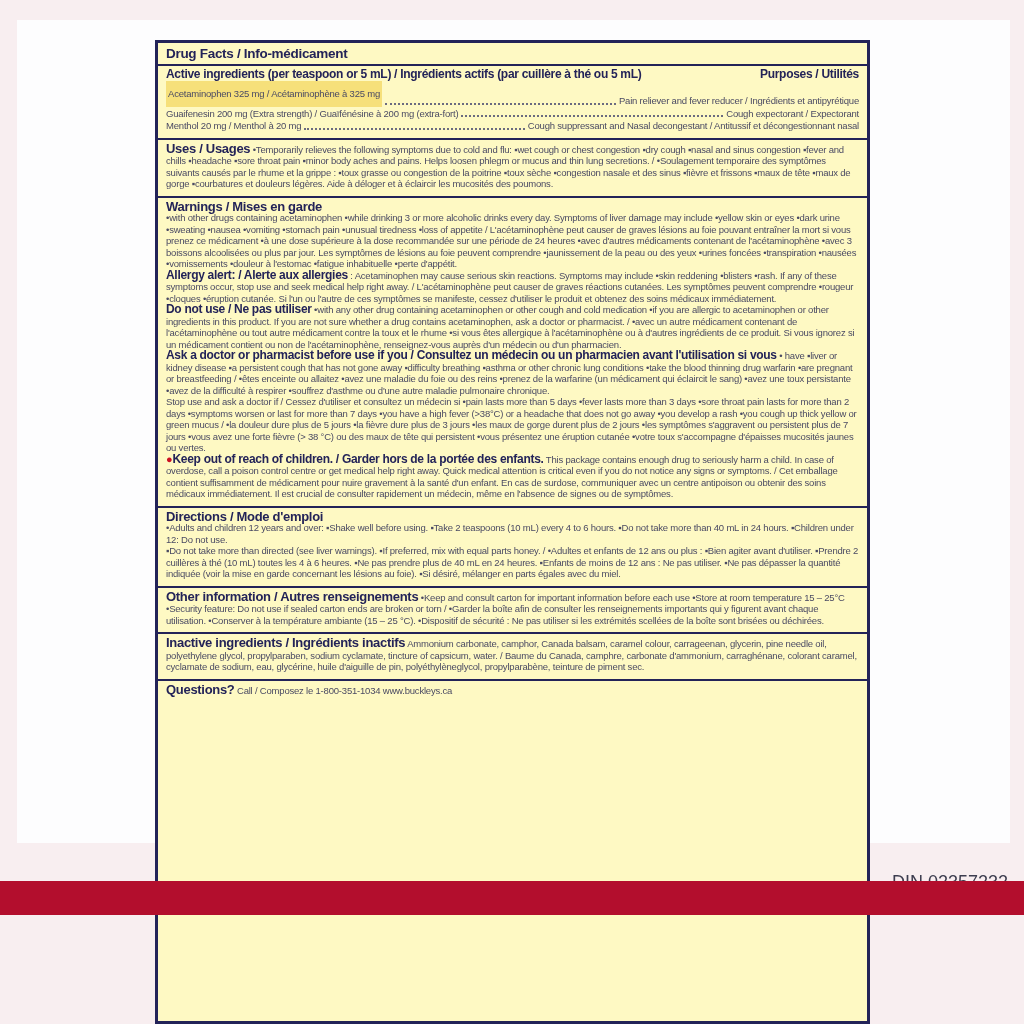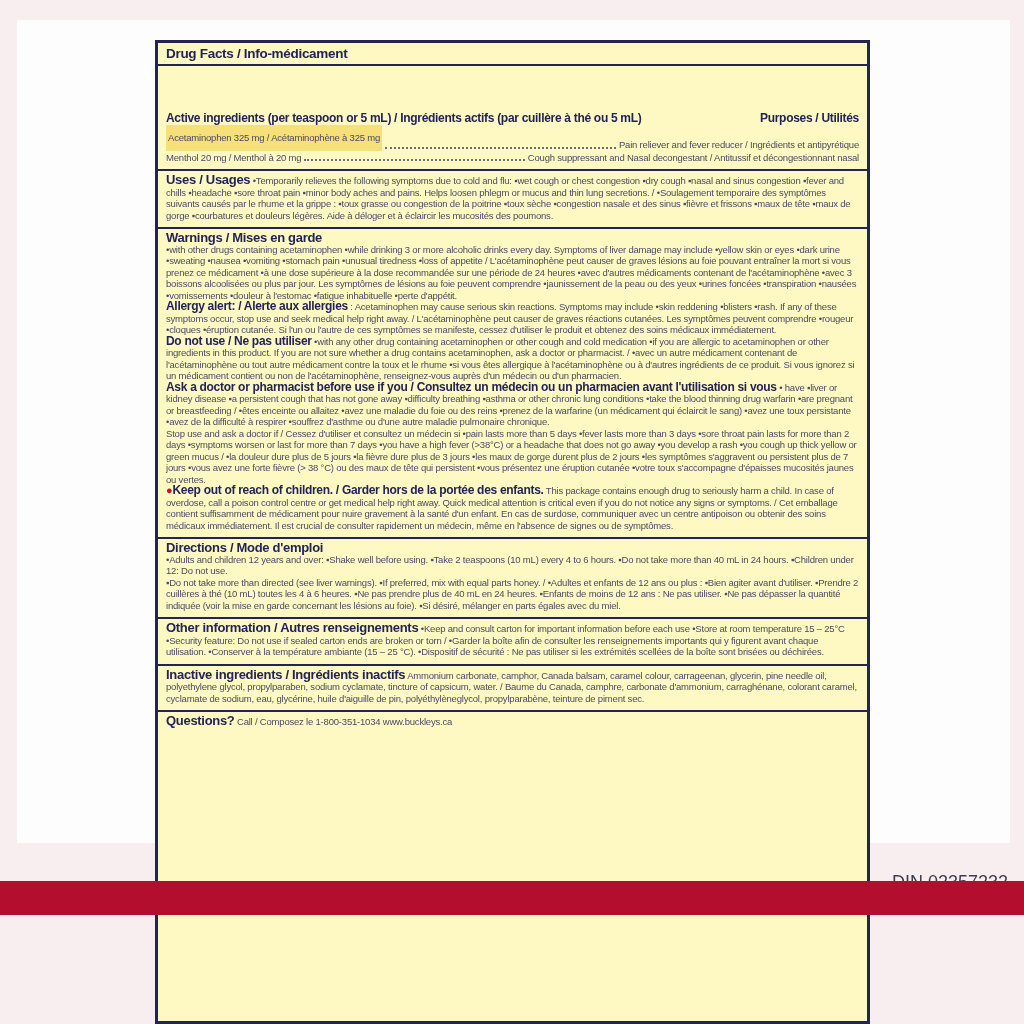--- a/index.html
+++ b/index.html
@@ -22,21 +22,21 @@
   .sec{padding:3px 8px 6px;border-top:2px solid #232358;}
   .sec:first-child{border-top:none;}
   .panel-title{
     font-size:13.5px;font-weight:bold;color:#232358;letter-spacing:-0.3px;
     padding:5px 8px 4px;
   }
   .sec-heading{
     font-size:13px;font-weight:bold;color:#232358;letter-spacing:-0.3px;
   }
   .inline-heading{
-    font-size:12px;font-weight:bold;color:#232358;letter-spacing:-0.3px;margin-top:44px;
+    font-size:12px;font-weight:bold;color:#232358;letter-spacing:-0.3px;
   }
   .active-head-row{display:flex;justify-content:space-between;align-items:baseline;}
   .ing-row{display:flex;align-items:flex-end;white-space:nowrap;margin-top:1px;}
   .ing-name{flex:0 0 auto;}
   .ing-name.hl{background:#f6e07a;padding:7px 2px;}
   .dots{flex:1 1 auto;border-bottom:2px dotted #6b6b80;margin:0 3px 2px 3px;min-width:20px;}
   .ing-purpose{flex:0 0 auto;}
   p.block{margin:0;}
   p.block + p.block{margin-top:0;}
   p.gap{margin-top:7px;}
@@ -62,20 +62,25 @@
 
   <div class="sec">
     <div class="active-head-row">
       <span class="inline-heading">Active ingredients (per teaspoon or 5 mL) / Ingrédients actifs (par cuillère à thé ou 5 mL)</span>
       <span class="inline-heading">Purposes / Utilités</span>
     </div>
     <div class="ing-row">
       <span class="ing-name hl">Acetaminophen 325 mg / Acétaminophène à 325 mg</span>
       <span class="dots"></span>
       <span class="ing-purpose">Pain reliever and fever reducer / Ingrédients et antipyrétique</span>
+    </div>
+    <div class="ing-row">
+      <span class="ing-name">Guaifenesin 200 mg (Extra strength) / Guaïfénésine à 200 mg (extra-fort)</span>
+      <span class="dots"></span>
+      <span class="ing-purpose">Cough expectorant / Expectorant</span>
     </div>
     <div class="ing-row">
       <span class="ing-name">Menthol 20 mg / Menthol à 20 mg</span>
       <span class="dots"></span>
       <span class="ing-purpose">Cough suppressant and Nasal decongestant / Antitussif et décongestionnant nasal</span>
     </div>
   </div>
 
   <div class="sec">
     <p class="block"><span class="sec-heading">Uses / Usages</span> <span>•Temporarily relieves the following symptoms due to cold and flu: ▪wet cough or chest congestion ▪dry cough ▪nasal and sinus congestion ▪fever and chills ▪headache ▪sore throat pain ▪minor body aches and pains. Helps loosen phlegm or mucus and thin lung secretions. / •Soulagement temporaire des symptômes suivants causés par le rhume et la grippe : ▪toux grasse ou congestion de la poitrine ▪toux sèche ▪congestion nasale et des sinus ▪fièvre et frissons ▪maux de tête ▪maux de gorge ▪courbatures et douleurs légères. Aide à déloger et à éclaircir les mucosités des poumons.</span></p>

